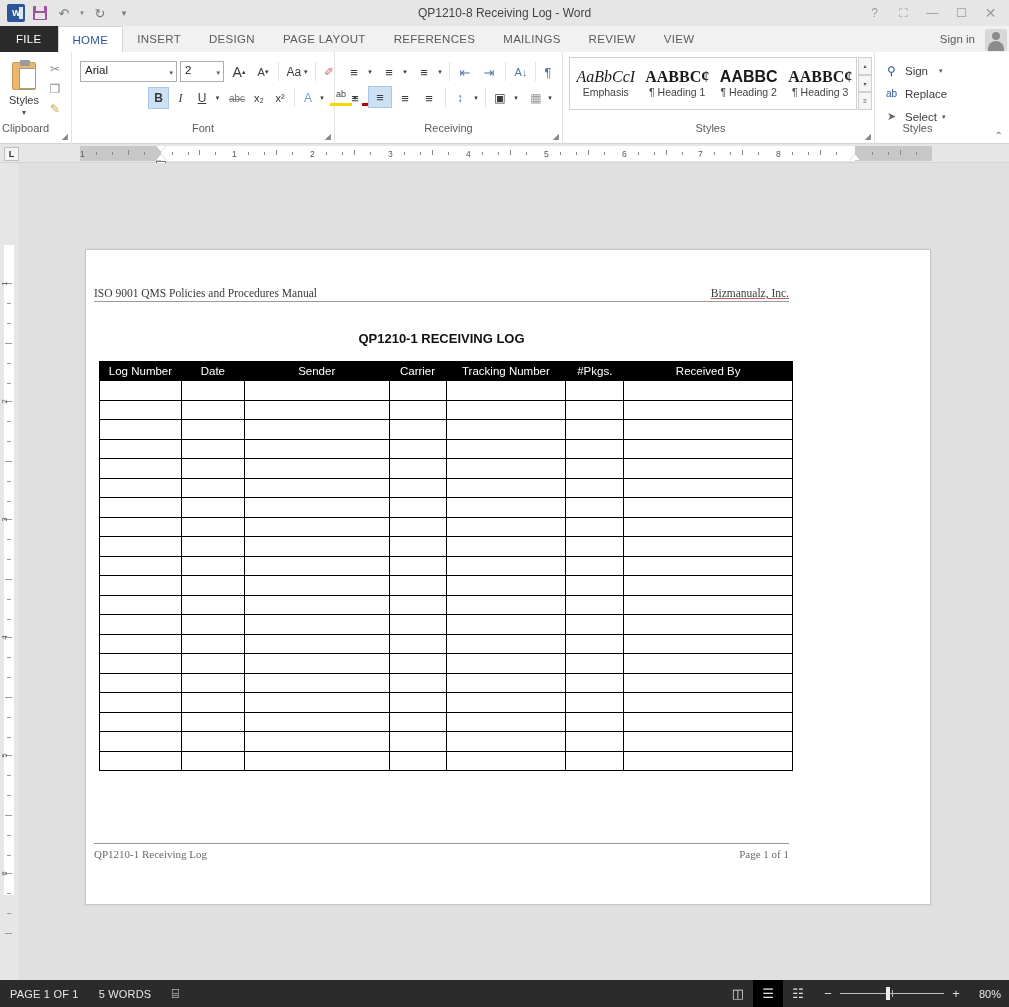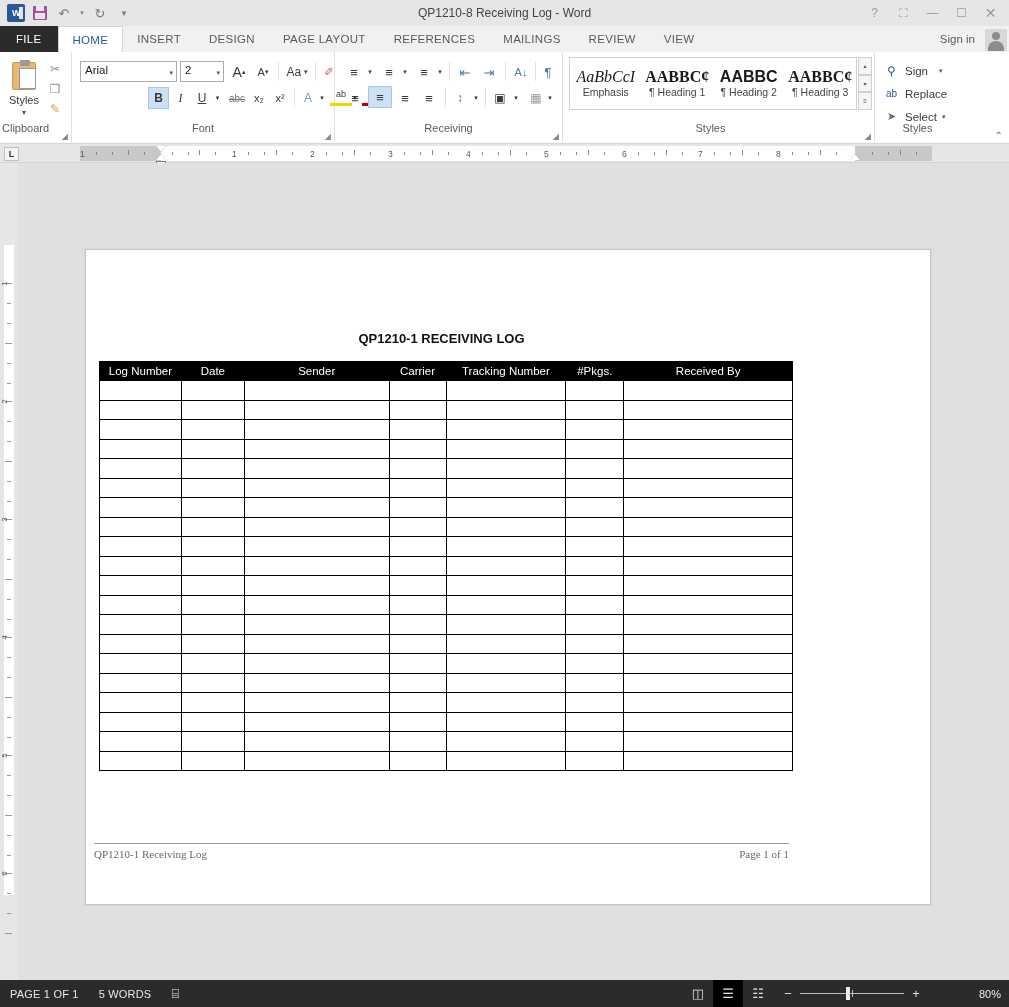--- a/index.html
+++ b/index.html
@@ -329,21 +329,21 @@
   .zoom-sign { font-size: 13px; color: #ddd; width: 10px; text-align: center; }
   .zoom-track {
     position: relative; width: 104px; height: 1px; background: #bdbdbd;
   }
   .zoom-mid {
     position: absolute; left: 52px; top: -3px; width: 1px; height: 7px; background: #bdbdbd;
   }
   .zoom-thumb {
     position: absolute; left: 46px; top: -6px; width: 4px; height: 13px; background: #eee;
   }
-  .zoom-pct { font-size: 11px; width: 38px; text-align: right; padding-right: 8px; margin-left: 40px; }
+  .zoom-pct { font-size: 11px; width: 38px; text-align: right; padding-right: 8px; }
 </style>
 </head>
 <body>
 
 <div class="titlebar">
   <div class="qat">
     <div class="qat-btn">
       <div class="word-logo">
           <span>W</span>
         </div>
@@ -627,20 +627,24 @@
   <div class="vtick big" style="top:710px"></div>
     <div class="vt" style="top:706px">6</div>
   <div class="vtick" style="top:730px"></div>
     <div class="vtick" style="top:750px"></div>
   <div class="vtick big" style="top:770px"></div>
 </div>
 
 <div class="docarea">
   <div class="page"></div>
 
+  <div class="doc-head">
+    <span>ISO 9001 QMS Policies and Procedures Manual</span>
+    <span class="right">Bizmanualz, Inc.</span>
+  </div>
 
   <div class="doc-title">QP1210-1 RECEIVING LOG</div>
 
   <table class="log">
     <thead>
       <tr>
         <th style="width:82px">Log Number</th>
         <th style="width:63px">Date</th>
         <th style="width:145px">Sender</th>
         <th style="width:57px">Carrier</th>

